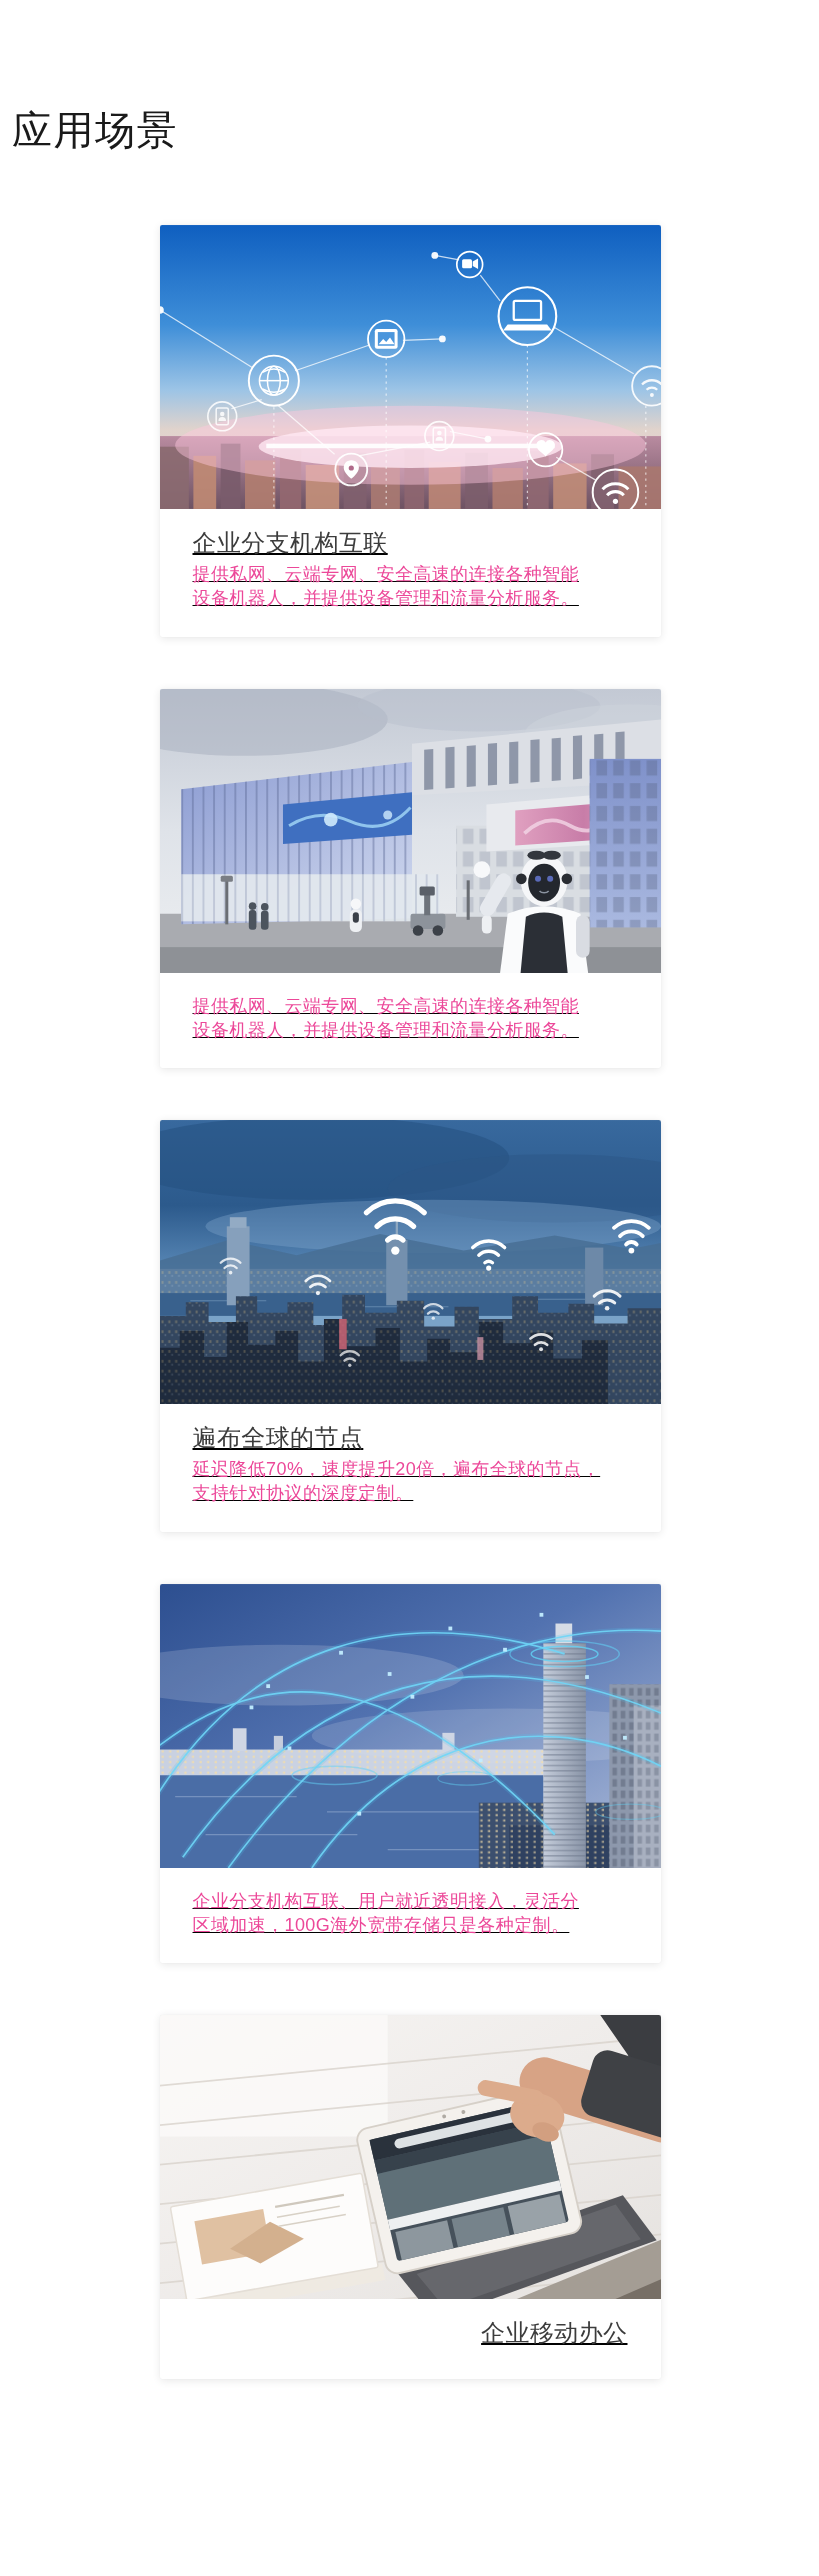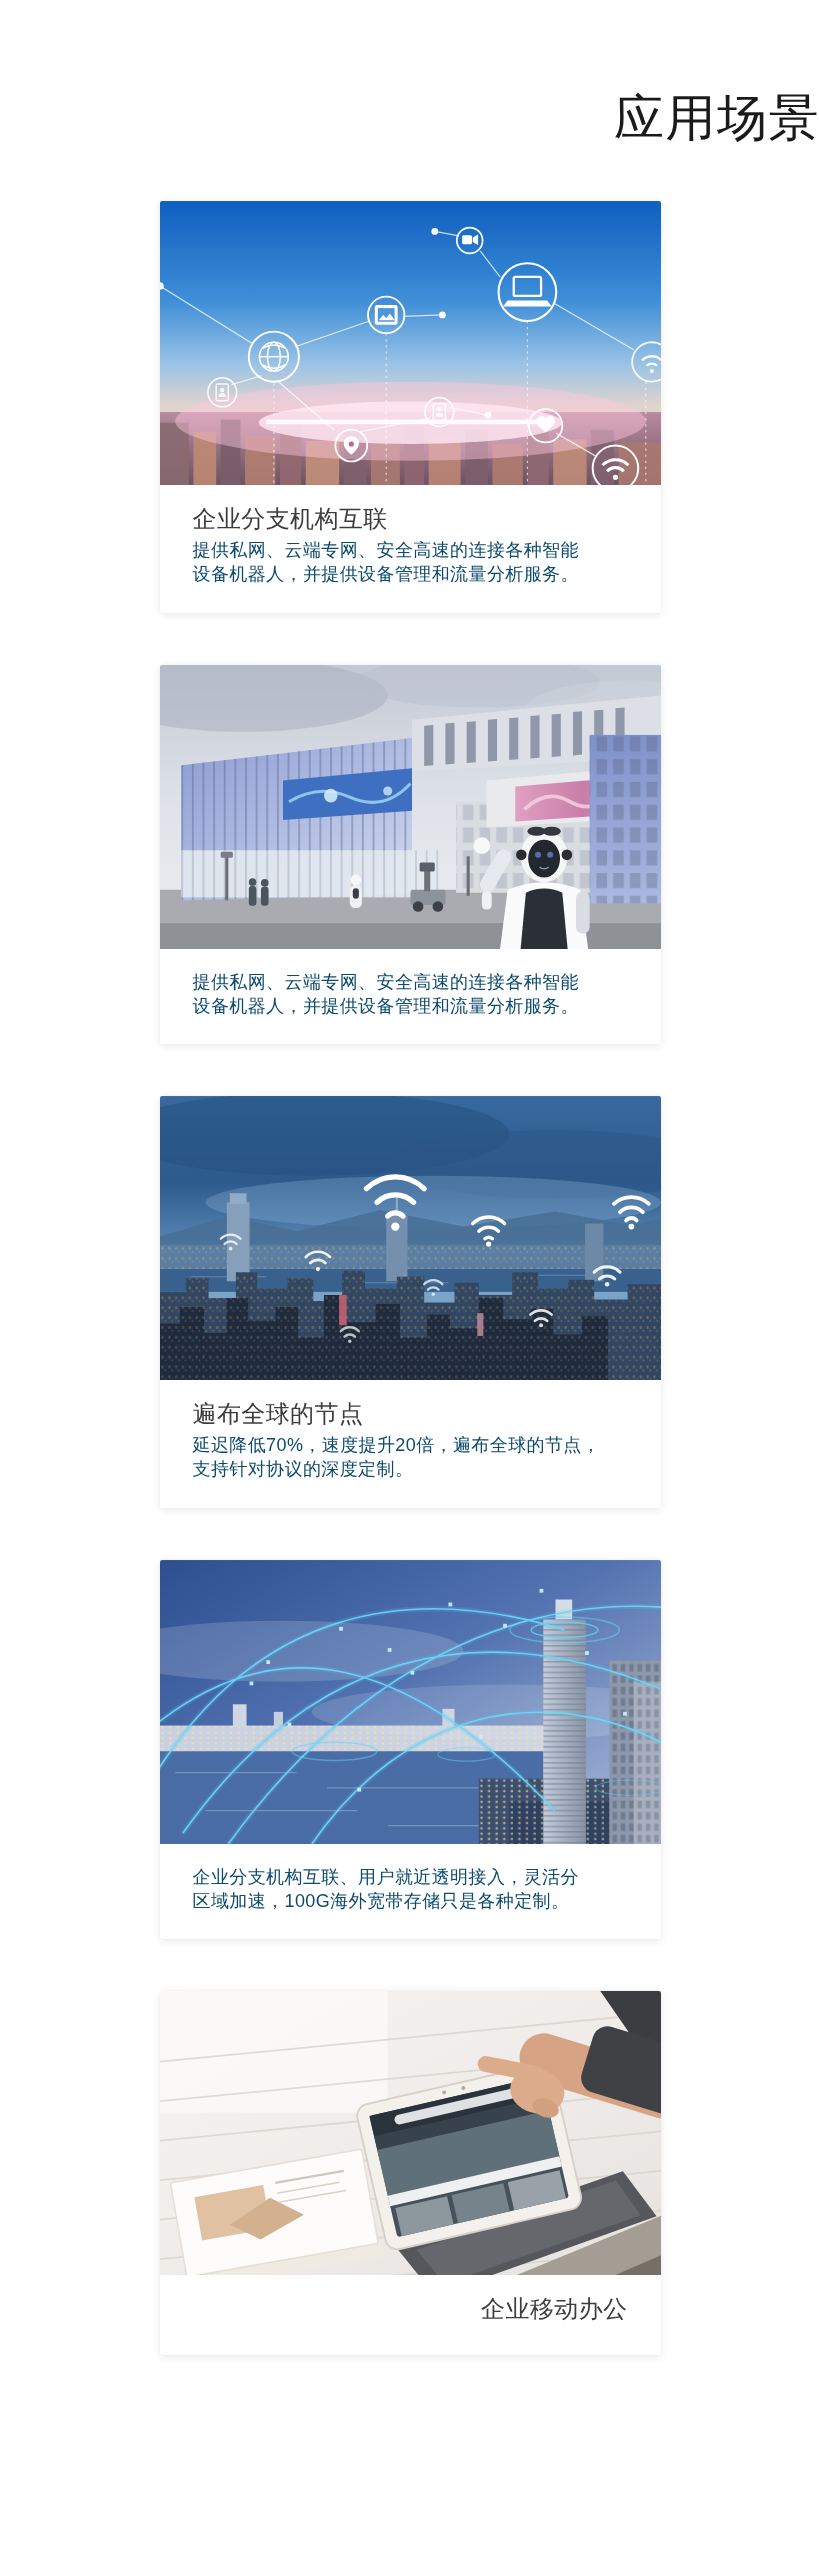--- a/index.html
+++ b/index.html
@@ -3,39 +3,39 @@
 <meta charset="utf-8">
 <style>
   html,body{margin:0;padding:0;}
   body{
     width:820px;height:2576px;background:#ffffff;
     font-family:"Liberation Sans","DejaVu Sans",sans-serif;
     -webkit-font-smoothing:antialiased;position:relative;overflow:hidden;
   }
   .page{padding-top:90px;}
   .page-title{
-    margin:0;height:56px;line-height:56px;text-align:right;
-    font-size:50px;font-weight:500;color:#1a1a1a;letter-spacing:1.5px;
+    margin:12px;height:56px;line-height:56px;text-align:left;
+    font-size:40px;font-weight:500;color:#1a1a1a;letter-spacing:1.5px;
   }
   .cards{padding-top:55px;}
   .card{
     width:501px;margin:0 auto 52px;background:#ffffff;border-radius:2.3px;
     box-shadow:0 1.5px 9px rgba(0,0,0,0.09),0 0 1.5px rgba(0,0,0,0.05);
     overflow:hidden;
   }
   .card:last-child{margin-bottom:0;text-align:right;}
   .card-image{width:501px;height:284px;overflow:hidden;background:#dde4ec;}
   .card-image svg{display:block;width:501px;height:284px;}
-  .card-body{padding:21px 33px 26.5px;}
+  .card-body{padding:21px 33px 26.5px;text-decoration:underline;}
   .card-title{
     margin:0 0 6px;font-size:24px;line-height:26px;font-weight:400;
     color:#3c3c3c;letter-spacing:0.4px;
   }
   .card-desc{
-    margin:0;font-size:18px;line-height:24px;font-weight:400;color:#0c4a6e;
+    margin:0;font-size:18px;line-height:24px;font-weight:400;color:#ec4899;
     white-space:pre-line;letter-spacing:0.4px;
   }
 </style>
 </head>
 <body>
 
 <div class="page">
   <h1 class="page-title">应用场景</h1>
 
   <div class="cards">

